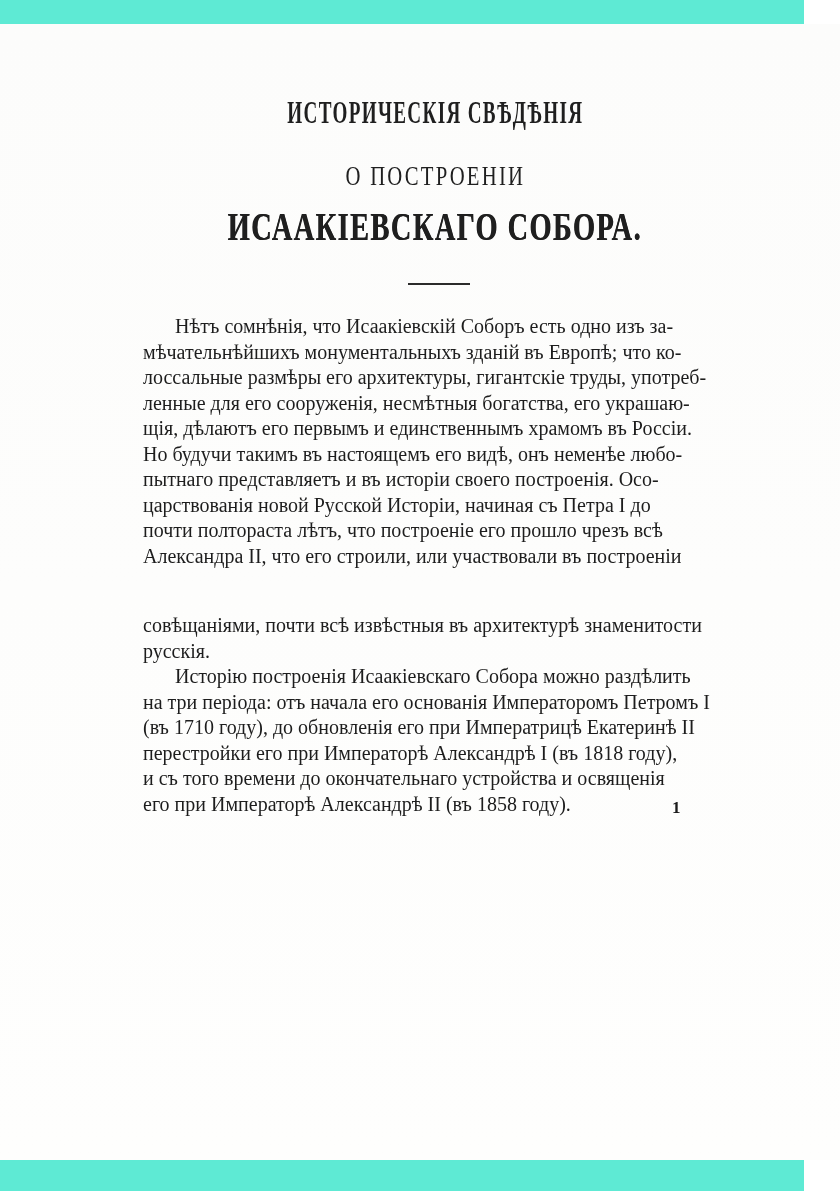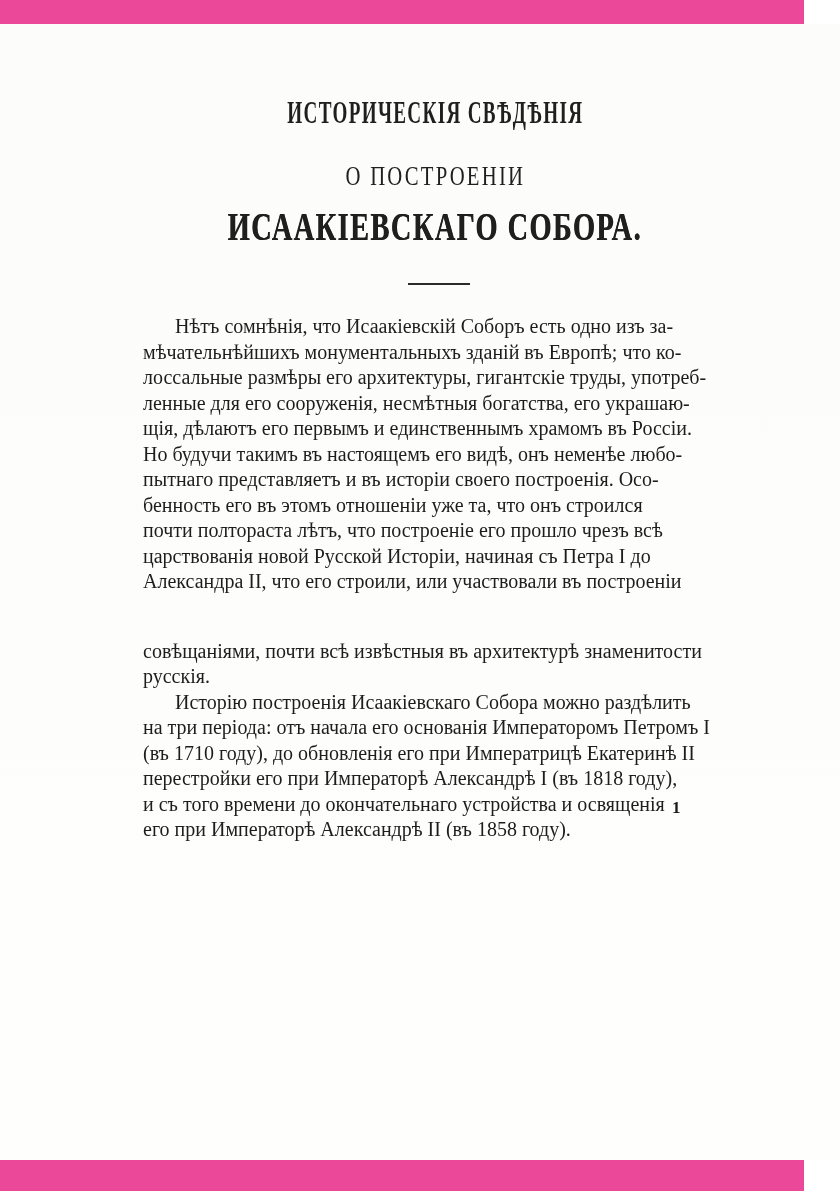--- a/index.html
+++ b/index.html
@@ -8,21 +8,21 @@
     background: #ffffff;
     width: 840px;
     height: 1191px;
     overflow: hidden;
     font-family: "Liberation Serif", "DejaVu Serif", serif;
   }
   .page {
     position: relative;
     width: 804px;
     height: 1191px;
-    background: #ec4899;
+    background: #5eead4;
   }
   .paper {
     position: absolute;
     left: 0;
     top: 24px;
     width: 840px;
     height: 1136px;
     background: linear-gradient(180deg, #fcfcfb 0%, #fdfdfc 50%, #fefefd 100%);
   }
   .header-block {
@@ -138,23 +138,22 @@
   <div class="divider"></div>
 
   <div class="body-block">
     <div class="tline indent jfit" style="word-spacing: 0px;">Нѣтъ сомнѣнія, что Исаакіевскій Соборъ есть одно изъ за-</div>
     <div class="tline jfit" style="word-spacing: 0px;">мѣчательнѣйшихъ монументальныхъ зданій въ Европѣ; что ко-</div>
     <div class="tline jfit" style="word-spacing: 0px;">лоссальные размѣры его архитектуры, гигантскіе труды, употреб-</div>
     <div class="tline jfit" style="word-spacing: 0px;">ленные для его сооруженія, несмѣтныя богатства, его украшаю-</div>
     <div class="tline jfit" style="word-spacing: 0px;">щія, дѣлаютъ его первымъ и единственнымъ храмомъ въ Россіи.</div>
     <div class="tline jfit" style="word-spacing: 0px;">Но будучи такимъ въ настоящемъ его видѣ, онъ неменѣе любо-</div>
     <div class="tline jfit" style="word-spacing: 0px;">пытнаго представляетъ и въ исторіи своего построенія. Осо-</div>
-    <div class="tline jfit" style="word-spacing: 0px;">бенность его въ этомъ отношеніи уже та, что онъ строился</div>
+    <div class="tline jfit" style="word-spacing: 0px;">царствованія новой Русской Исторіи, начиная съ Петра I до</div>
     <div class="tline jfit" style="word-spacing: 0px;">почти полтораста лѣтъ, что построеніе его прошло чрезъ всѣ</div>
-    <div class="tline jfit" style="word-spacing: 0px;">царствованія новой Русской Исторіи, начиная съ Петра I до</div>
     <div class="tline jfit" style="word-spacing: 0px;">Александра II, что его строили, или участвовали въ построеніи</div>
     <div class="tline jfit" style="word-spacing: 0px; margin-top: 44px;">совѣщаніями, почти всѣ извѣстныя въ архитектурѣ знаменитости</div>
     <div class="tline para-end">русскія.</div>
 
     <div class="tline indent jfit" style="word-spacing: 0px;">Исторію построенія Исаакіевскаго Собора можно раздѣлить</div>
     <div class="tline jfit" style="word-spacing: 0px;">на три періода: отъ начала его основанія Императоромъ Петромъ I</div>
     <div class="tline jfit" style="word-spacing: 0px;">(въ 1710 году), до обновленія его при Императрицѣ Екатеринѣ II</div>
     <div class="tline jfit" style="word-spacing: 0px;">перестройки его при Императорѣ Александрѣ I (въ 1818 году),</div>
     <div class="tline jfit" style="word-spacing: 0px;">и съ того времени до окончательнаго устройства и освященія</div>
     <div class="tline para-end">его при Императорѣ Александрѣ II (въ 1858 году).</div>

